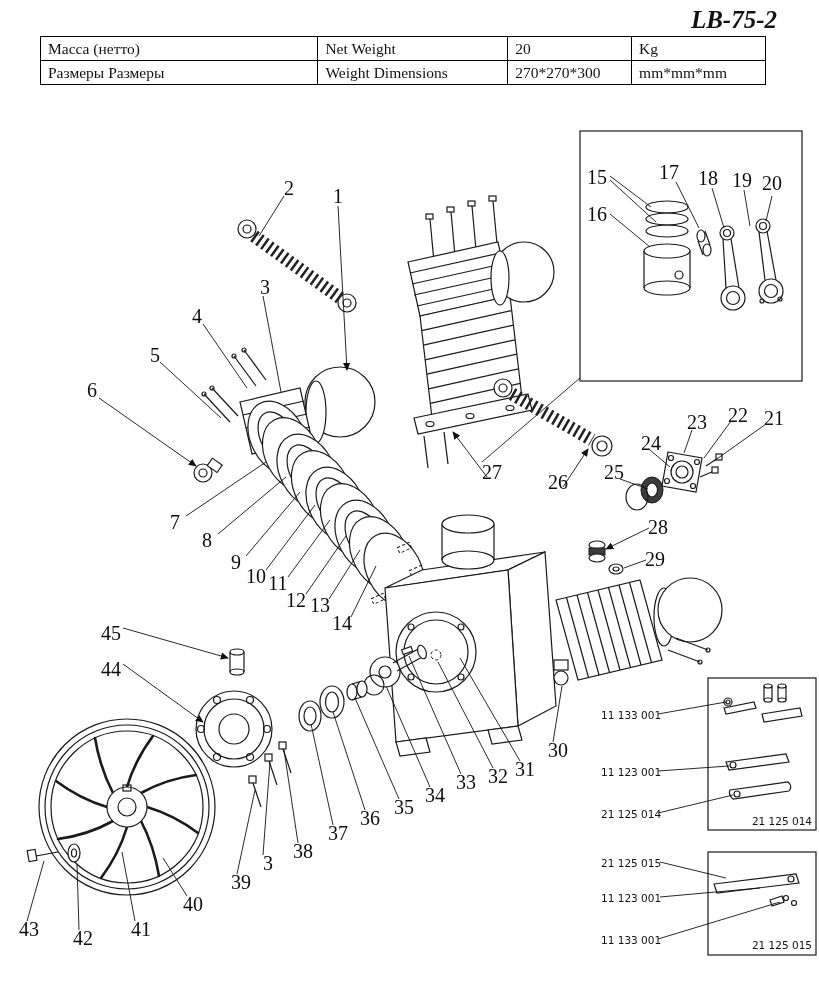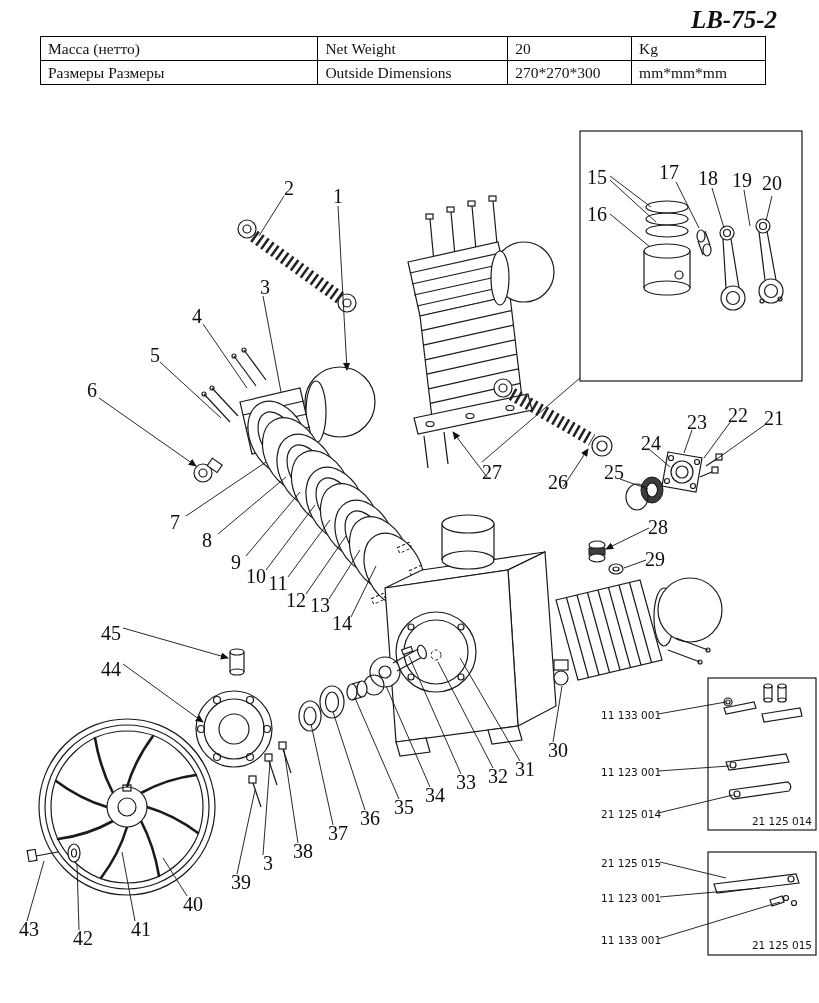--- a/index.html
+++ b/index.html
@@ -39,21 +39,21 @@
       </colgroup>
     <tbody>
         <tr>
       <td class="b">Масса (нетто)</td>
       <td>Net Weight</td>
       <td>20</td>
       <td>Kg</td>
     </tr>
     <tr>
       <td class="b">Размеры Размеры</td>
-      <td>Outside Dimensions</td>
+      <td>Weight Dimensions</td>
       <td>270*270*300</td>
       <td>mm*mm*mm</td>
     </tr>
   </tbody>
     </table>
 
   <svg class="diagram" width="819" height="1003" viewBox="0 0 819 1003">
     <defs>
       <marker id="arw" markerWidth="9" markerHeight="8" refX="8" refY="4" orient="auto">
         <path d="M0,0 L9,4 L0,8 Z" fill="#111"></path>

